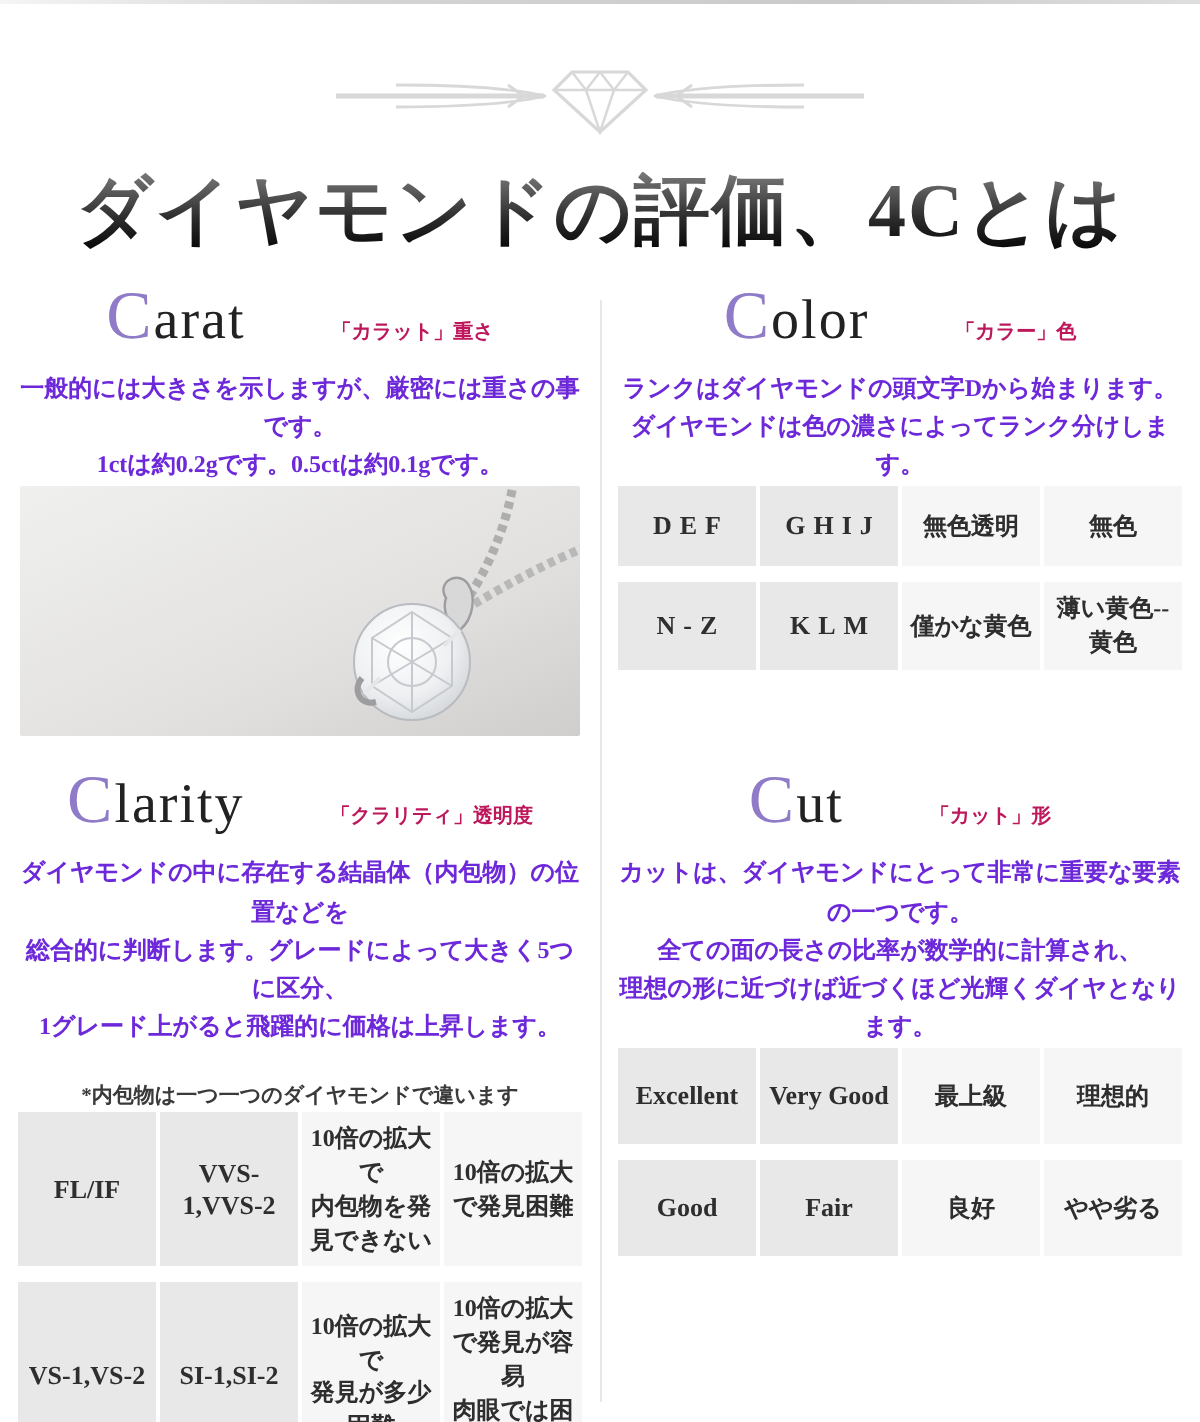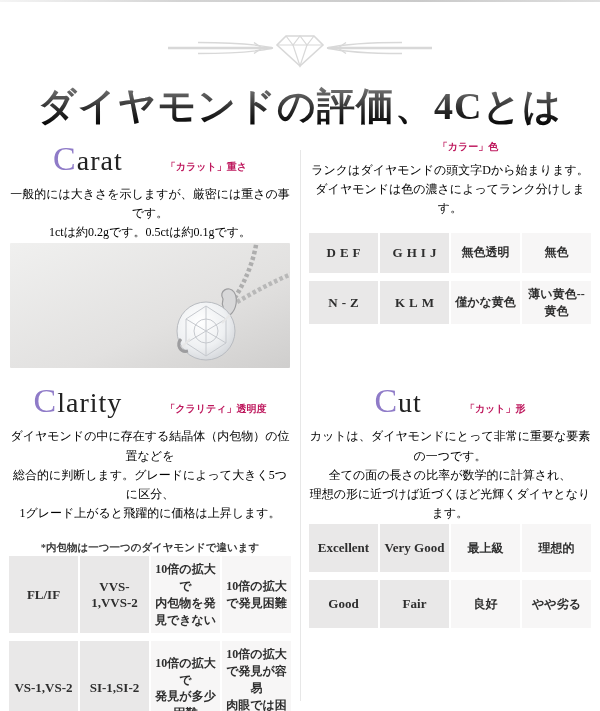--- a/index.html
+++ b/index.html
@@ -36,21 +36,21 @@
   }
   .v-divider {
     position:absolute; left:300px; top:150px; bottom:10px; width:1px;
     background:#e7e7e7;
   }
   .section { padding:0 9px; text-align:center; box-sizing:border-box; }
   .sec-head { display:flex; justify-content:center; align-items:baseline; gap:7px; }
   .sec-title { font-size:28px; font-weight:400; color:#222; letter-spacing:1px; }
   .sec-title .initial { color:#8f7bc8; font-size:34px; }
   .sec-sub { font-size:10px; font-weight:700; color:#be185d;margin-left:36px; }
-  .sec-body { margin-top:7px; font-size:12px; font-weight:400; line-height:1.6; color:#000000; }
+  .sec-body { margin-top:7px; font-size:12px; font-weight:700; line-height:1.6; color:#6d28d9; }
   .sec-note { margin-top:18px; font-size:10.5px; font-weight:700; color:#3a3a3a; }
   .intro-top { min-height:92px; }
   .intro-bottom { min-height:118px; }
   
   .photo { margin:1px 1px 0 1px; height:125px; border-radius:1px; overflow:hidden; }
   .photo svg { display:block; }
   
   .tbl { margin-top:1px; display:flex; flex-direction:column; gap:8px; }
   .tbl-group { display:grid; grid-template-columns:1fr 1fr 1fr 1fr; gap:2px; }
   .cell-h {
@@ -138,20 +138,21 @@
           <path d="M172 104 L180 96 M220 72 L212 80" stroke="#e7e7e7" stroke-width="2"></path>
 
           <path d="M171 96 C166 102 170 110 178 108" stroke="#9d9d9f" stroke-width="3" fill="none"></path>
         </svg>
       </div>
     </div>
 
     <div class="section">
       <div class="intro-top">
         <div class="sec-head">
+          <span class="sec-title"><span class="initial">C</span><span>olor</span></span>
           <span class="sec-sub">「カラー」色</span>
         </div>
         <div class="sec-body">
           <div>ランクはダイヤモンドの頭文字Dから始まります。</div>
           <div>ダイヤモンドは色の濃さによってランク分けします。</div>
         </div>
       </div>
       <div class="tbl">
         <div class="tbl-group">
           <div class="cell-h spaced">DEF</div>

